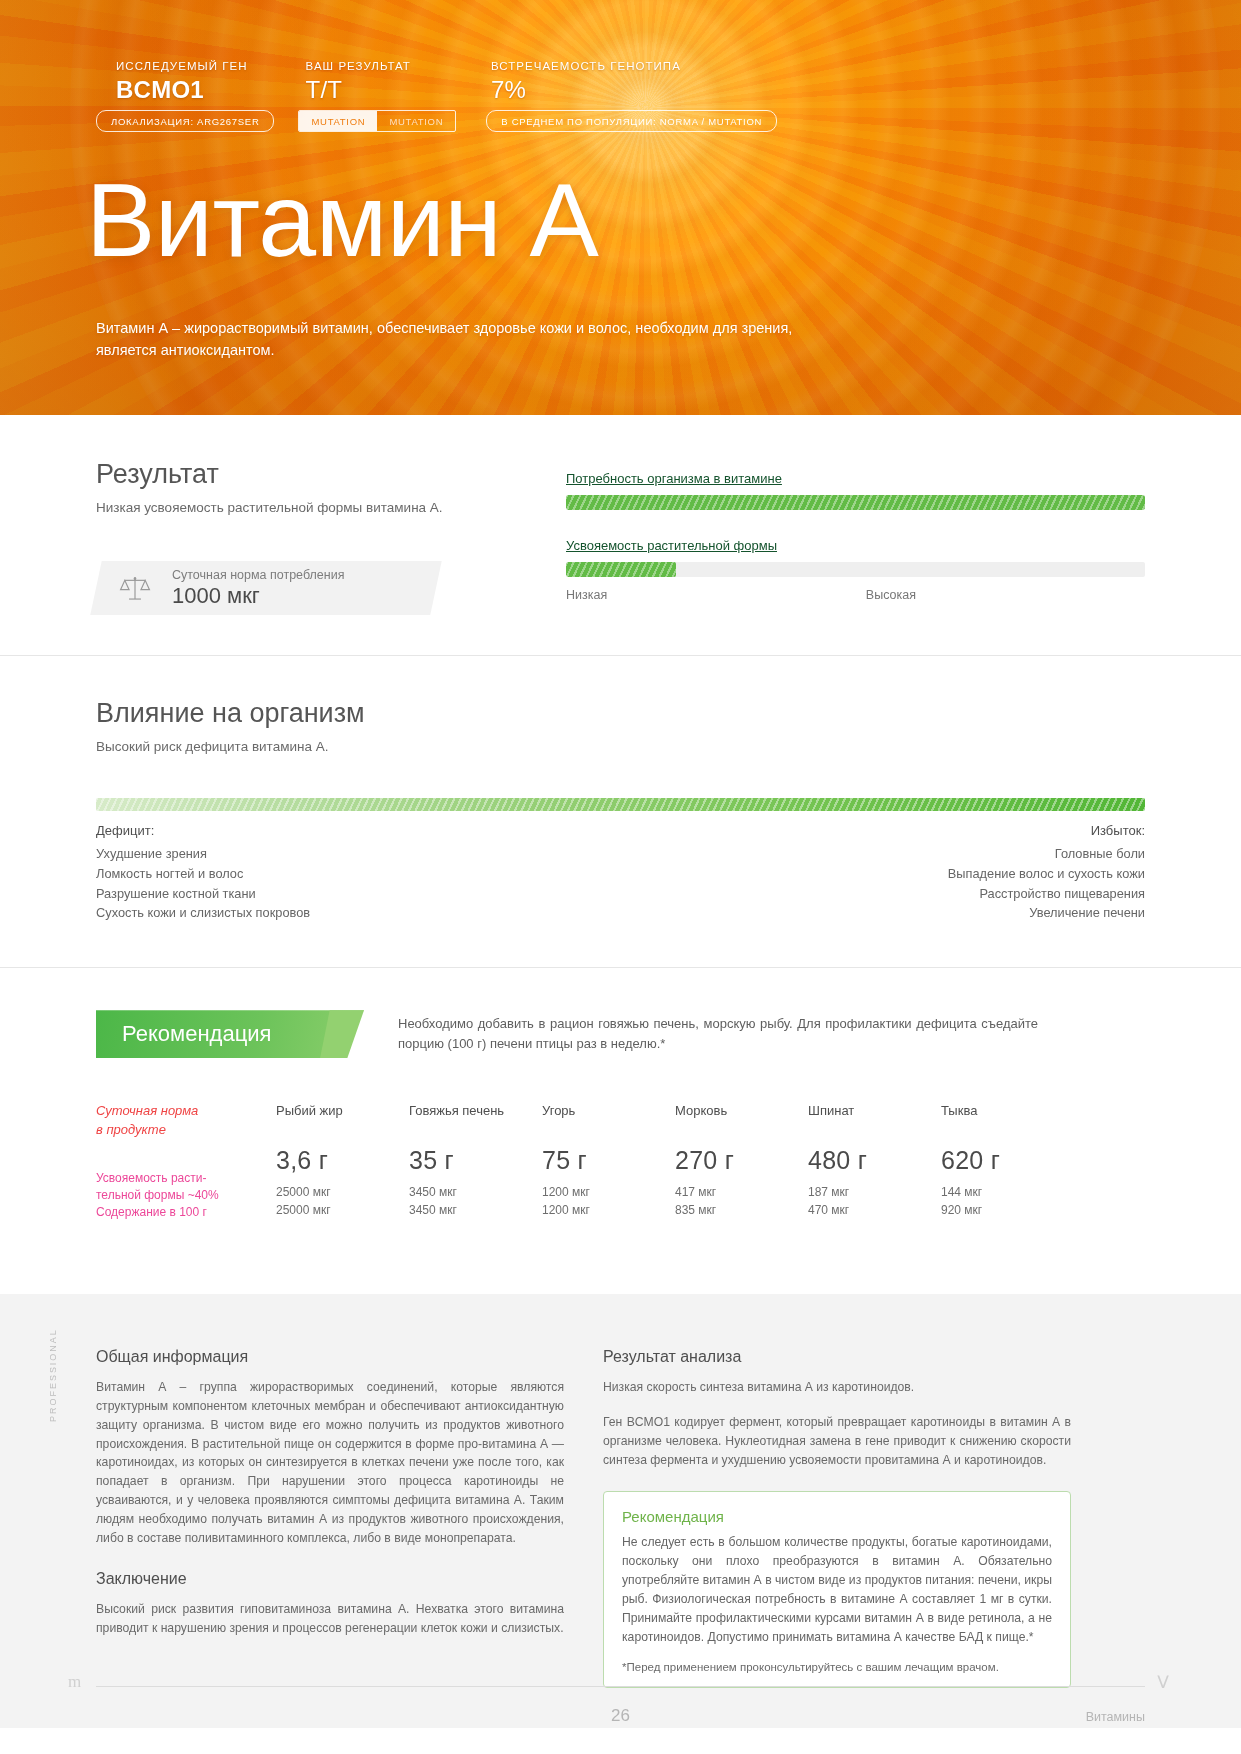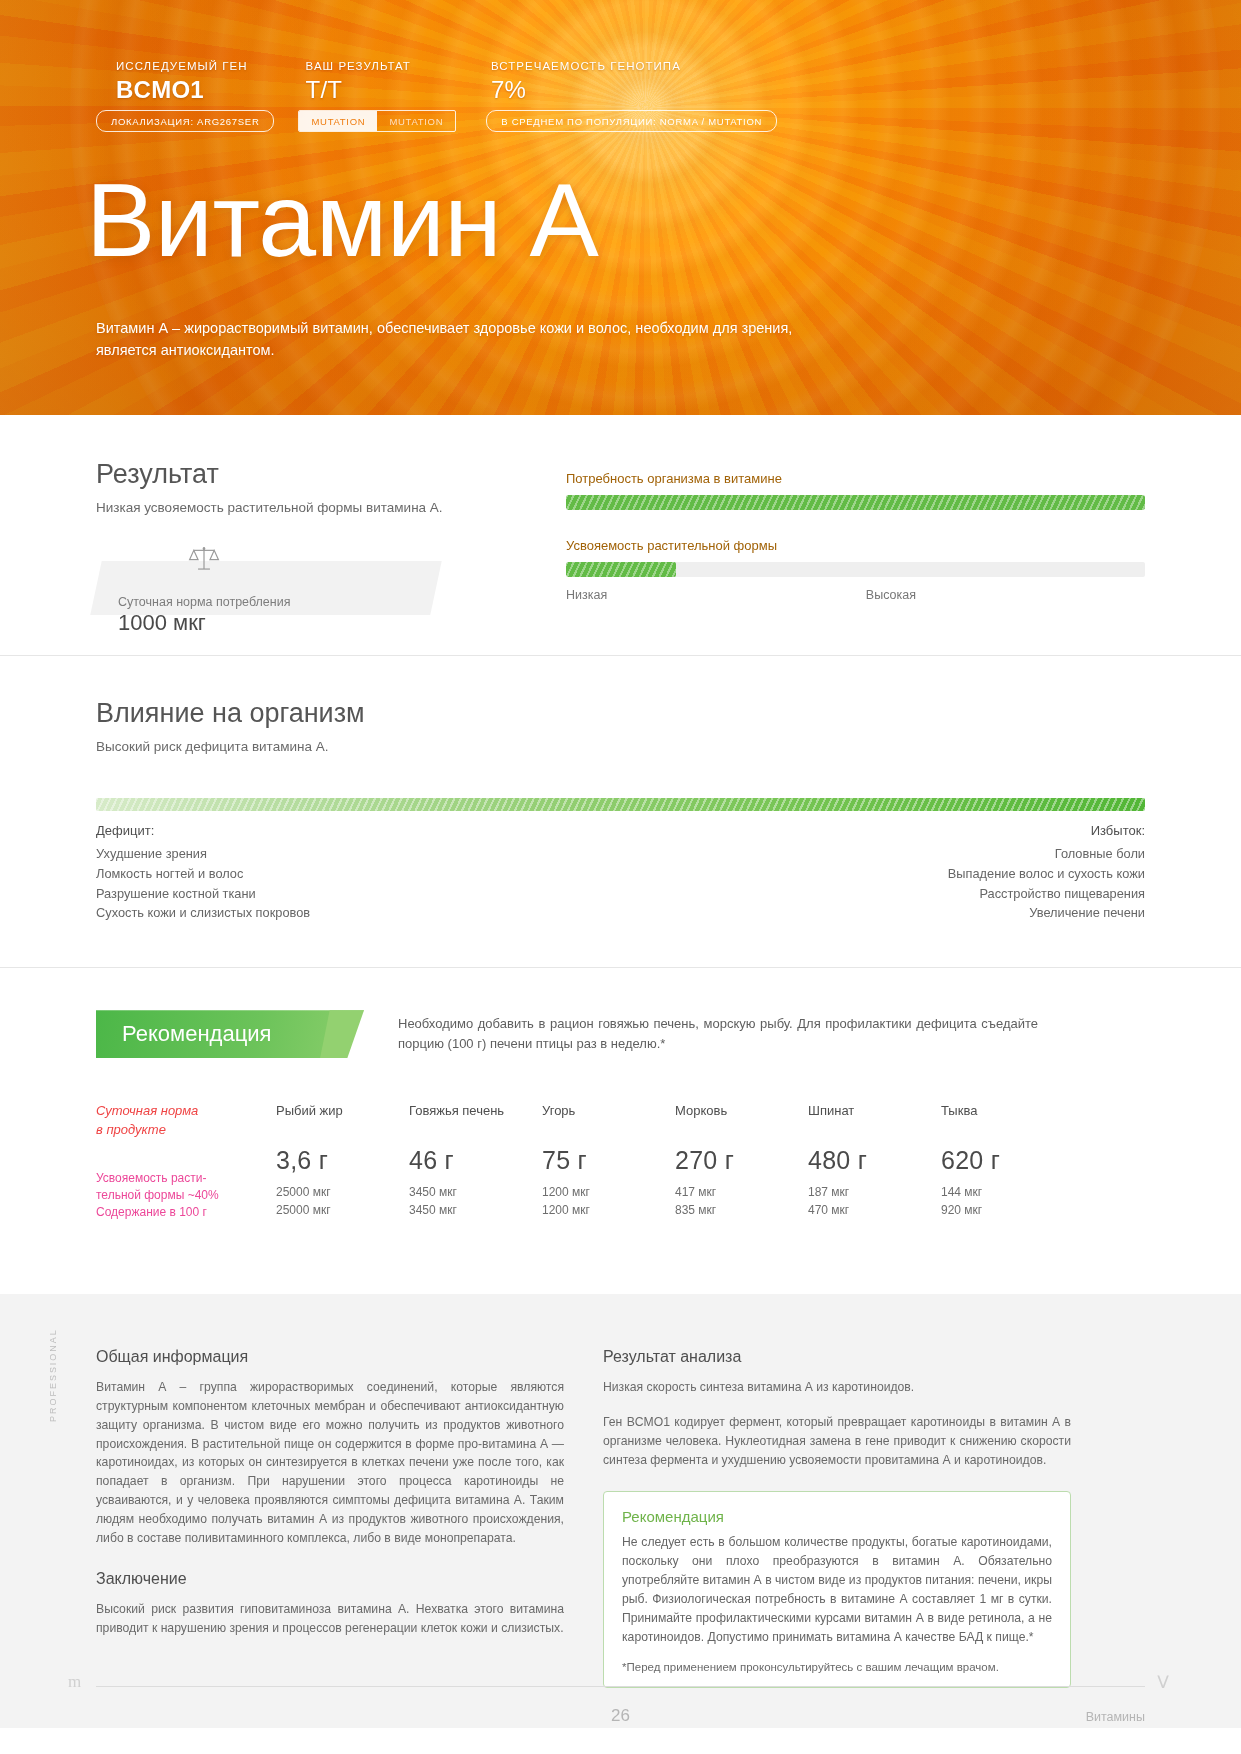--- a/index.html
+++ b/index.html
@@ -204,30 +204,30 @@
     inset: 0;
     background: #f2f2f2;
     transform: skewX(-12deg);
   }
   .norm-content {
     position: relative;
     display: flex;
     align-items: center;
     gap: 20px;
     padding-left: 22px;
-    flex-direction: column;
   }
   .scale-icon { width: 34px; height: 34px; }
   .norm-label { font-size: 12.5px; color: #7d7d7d; }
   .norm-value { font-size: 22px; color: #4a4a4a; margin-top: 1px; }
 
   .bar-label {
     font-size: 13px;
-    color: #a16207;
+    color: #14532d;
     margin-bottom: 9px;
+    text-decoration: underline;
   }
   .bar-track {
     position: relative;
     height: 15px;
     background: #ececec;
     border-radius: 2px;
     overflow: hidden;
   }
   .bar-fill {
     position: absolute;
@@ -616,21 +616,21 @@
     </div>
 
     <div class="prod-col">
       <div class="name">Рыбий жир</div>
       <div class="amount">3,6 г</div>
       <div class="m1">25000 мкг</div>
       <div class="m2">25000 мкг</div>
     </div>
     <div class="prod-col">
       <div class="name">Говяжья печень</div>
-      <div class="amount">46 г</div>
+      <div class="amount">35 г</div>
       <div class="m1">3450 мкг</div>
       <div class="m2">3450 мкг</div>
     </div>
     <div class="prod-col">
       <div class="name">Угорь</div>
       <div class="amount">75 г</div>
       <div class="m1">1200 мкг</div>
       <div class="m2">1200 мкг</div>
     </div>
     <div class="prod-col">

